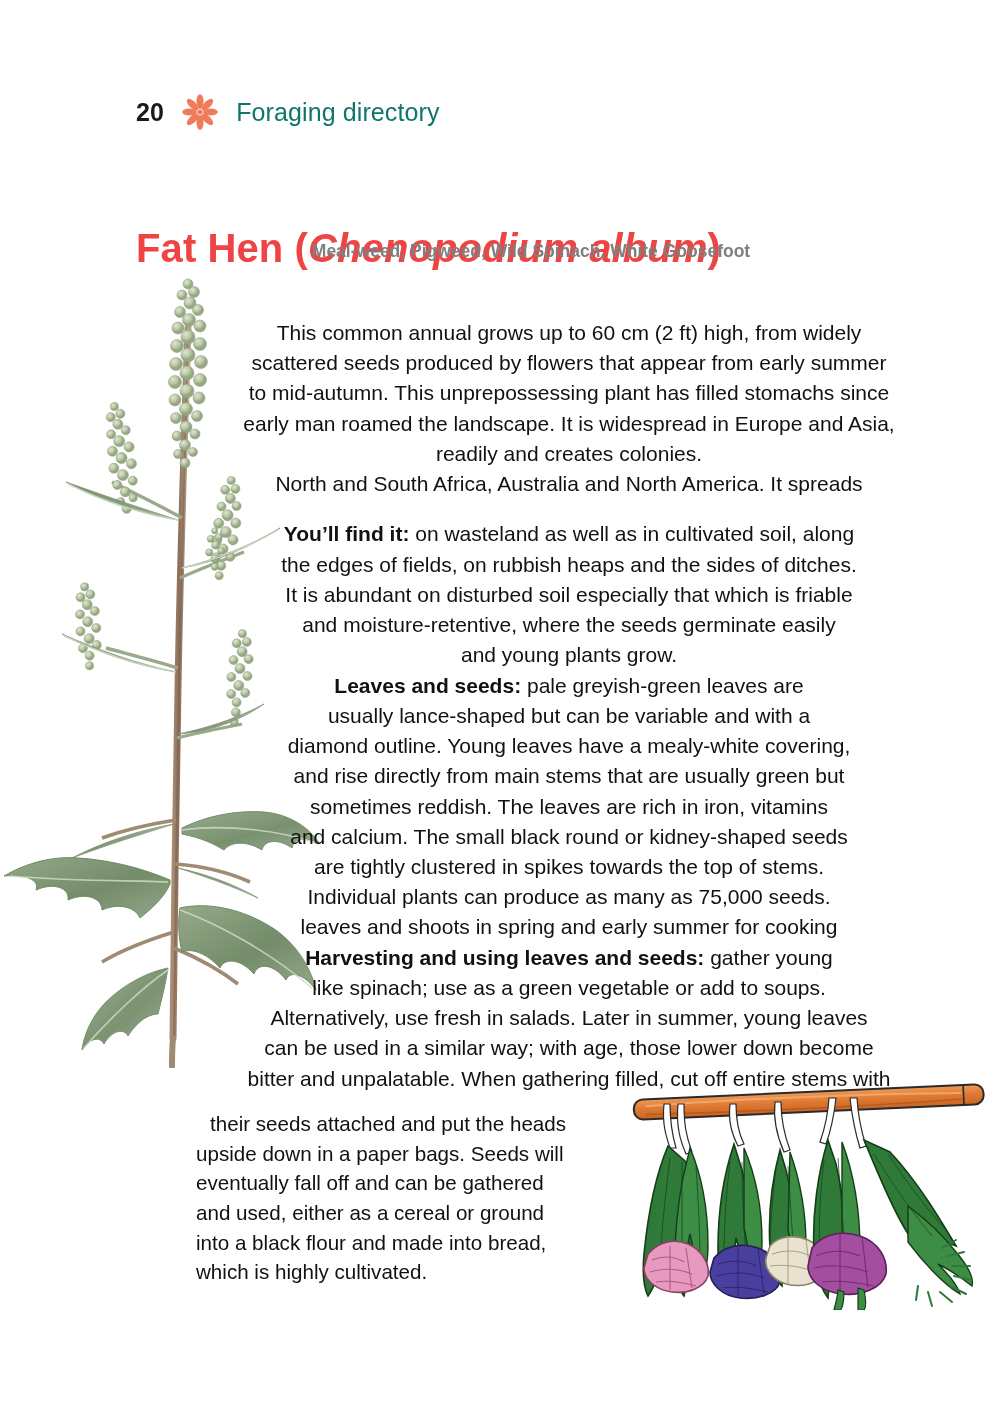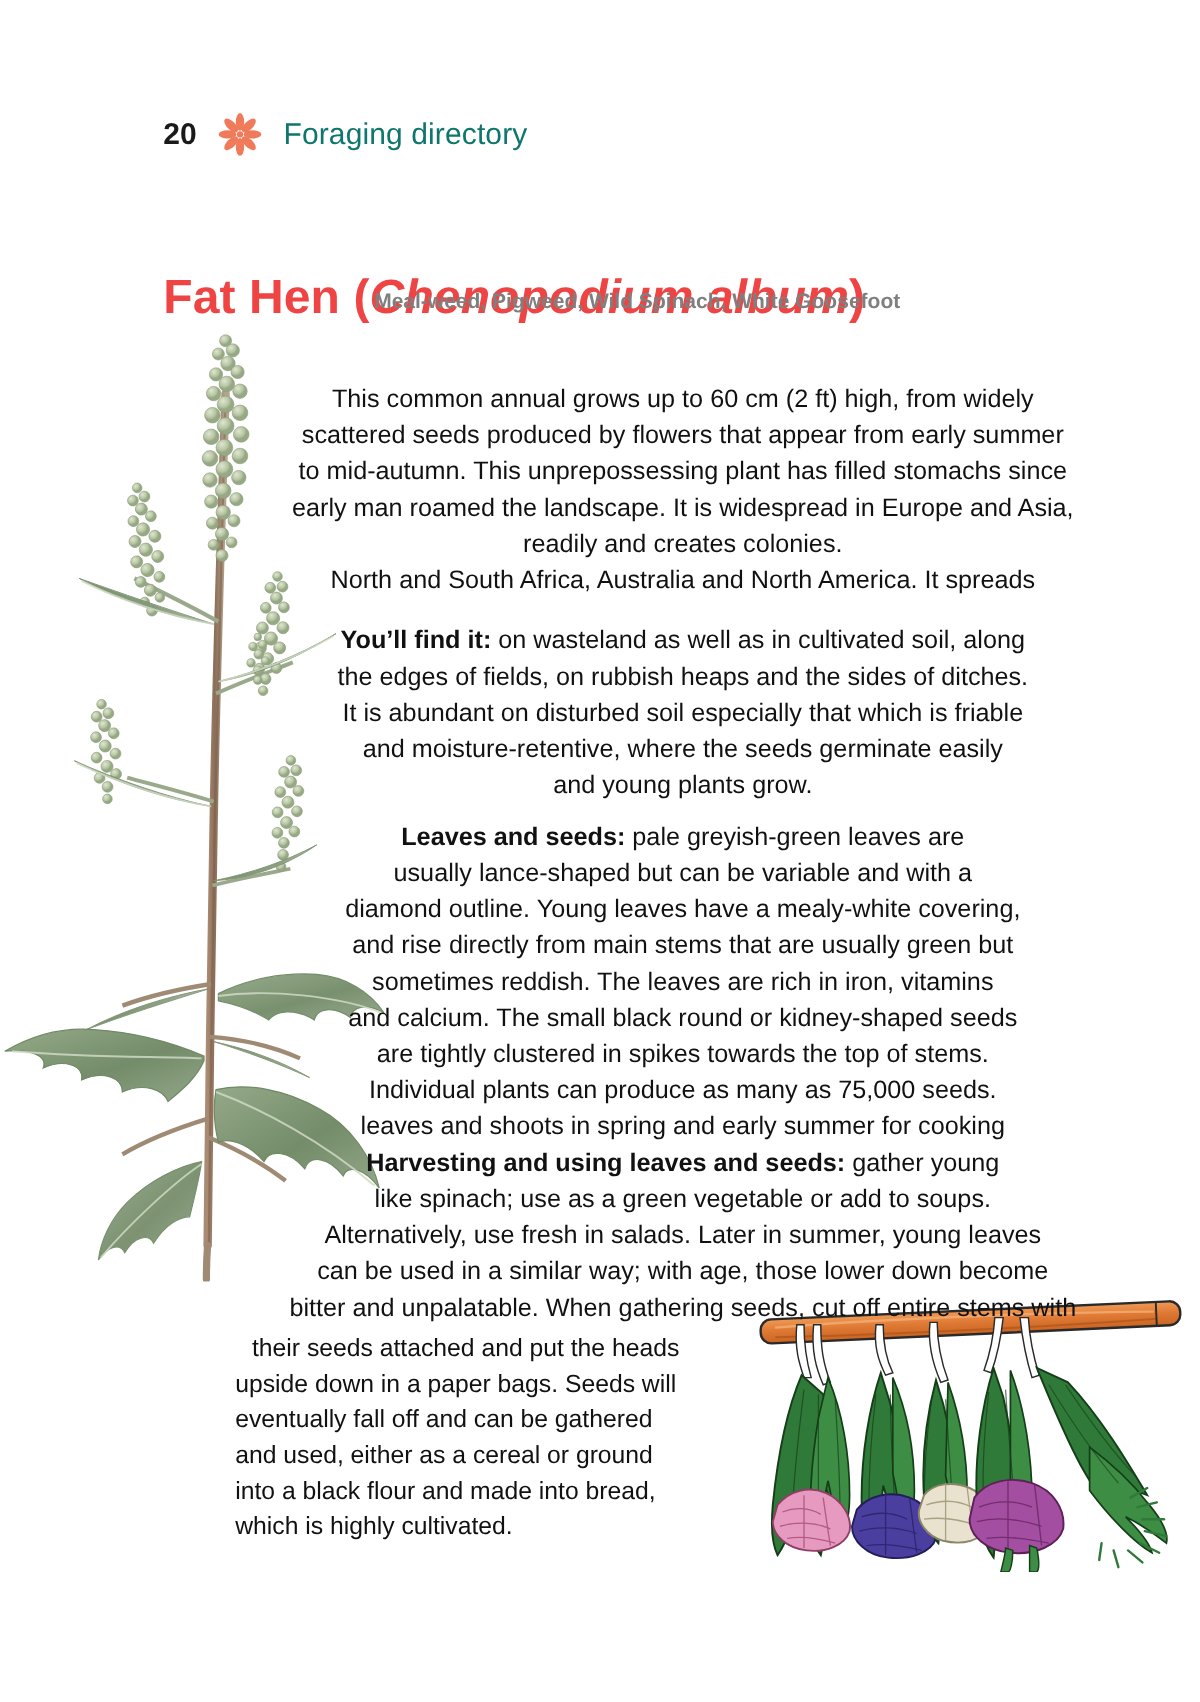--- a/index.html
+++ b/index.html
@@ -408,38 +408,38 @@
     </p>
 
     <p>
       <span class="ln"><b>You’ll find it:</b><span> on wasteland as well as in cultivated soil, along</span></span>
       <span class="ln">the edges of fields, on rubbish heaps and the sides of ditches.</span>
       <span class="ln">It is abundant on disturbed soil especially that which is friable</span>
       <span class="ln">and moisture-retentive, where the seeds germinate easily</span>
       <span class="ln">and young plants grow.</span>
     </p>
 
-    <p style="margin-top:12px">
+    <p style="margin-top:0">
       <span class="ln"><b>Leaves and seeds:</b><span> pale greyish-green leaves are</span></span>
       <span class="ln">usually lance-shaped but can be variable and with a</span>
       <span class="ln">diamond outline. Young leaves have a mealy-white covering,</span>
       <span class="ln">and rise directly from main stems that are usually green but</span>
       <span class="ln">sometimes reddish. The leaves are rich in iron, vitamins</span>
       <span class="ln">and calcium. The small black round or kidney-shaped seeds</span>
       <span class="ln">are tightly clustered in spikes towards the top of stems.</span>
       <span class="ln">Individual plants can produce as many as 75,000 seeds.</span>
     </p>
 
     <p style="margin-top:0">
       <span class="ln">leaves and shoots in spring and early summer for cooking</span>
       <span class="ln"><b>Harvesting and using leaves and seeds:</b><span> gather young</span></span>
       <span class="ln">like spinach; use as a green vegetable or add to soups.</span>
       <span class="ln">Alternatively, use fresh in salads. Later in summer, young leaves</span>
       <span class="ln">can be used in a similar way; with age, those lower down become</span>
-      <span class="ln">bitter and unpalatable. When gathering seeds, cut off entire stems with</span>
+      <span class="ln">bitter and unpalatable. When gathering filled, cut off entire stems with</span>
     </p>
   </div>
 
   <div class="tail-col">
     <span class="ln first">their seeds attached and put the heads</span>
     <span class="ln">upside down in a paper bags. Seeds will</span>
     <span class="ln">eventually fall off and can be gathered</span>
     <span class="ln">and used, either as a cereal or ground</span>
     <span class="ln">into a black flour and made into bread,</span>
     <span class="ln">which is highly cultivated.</span>

